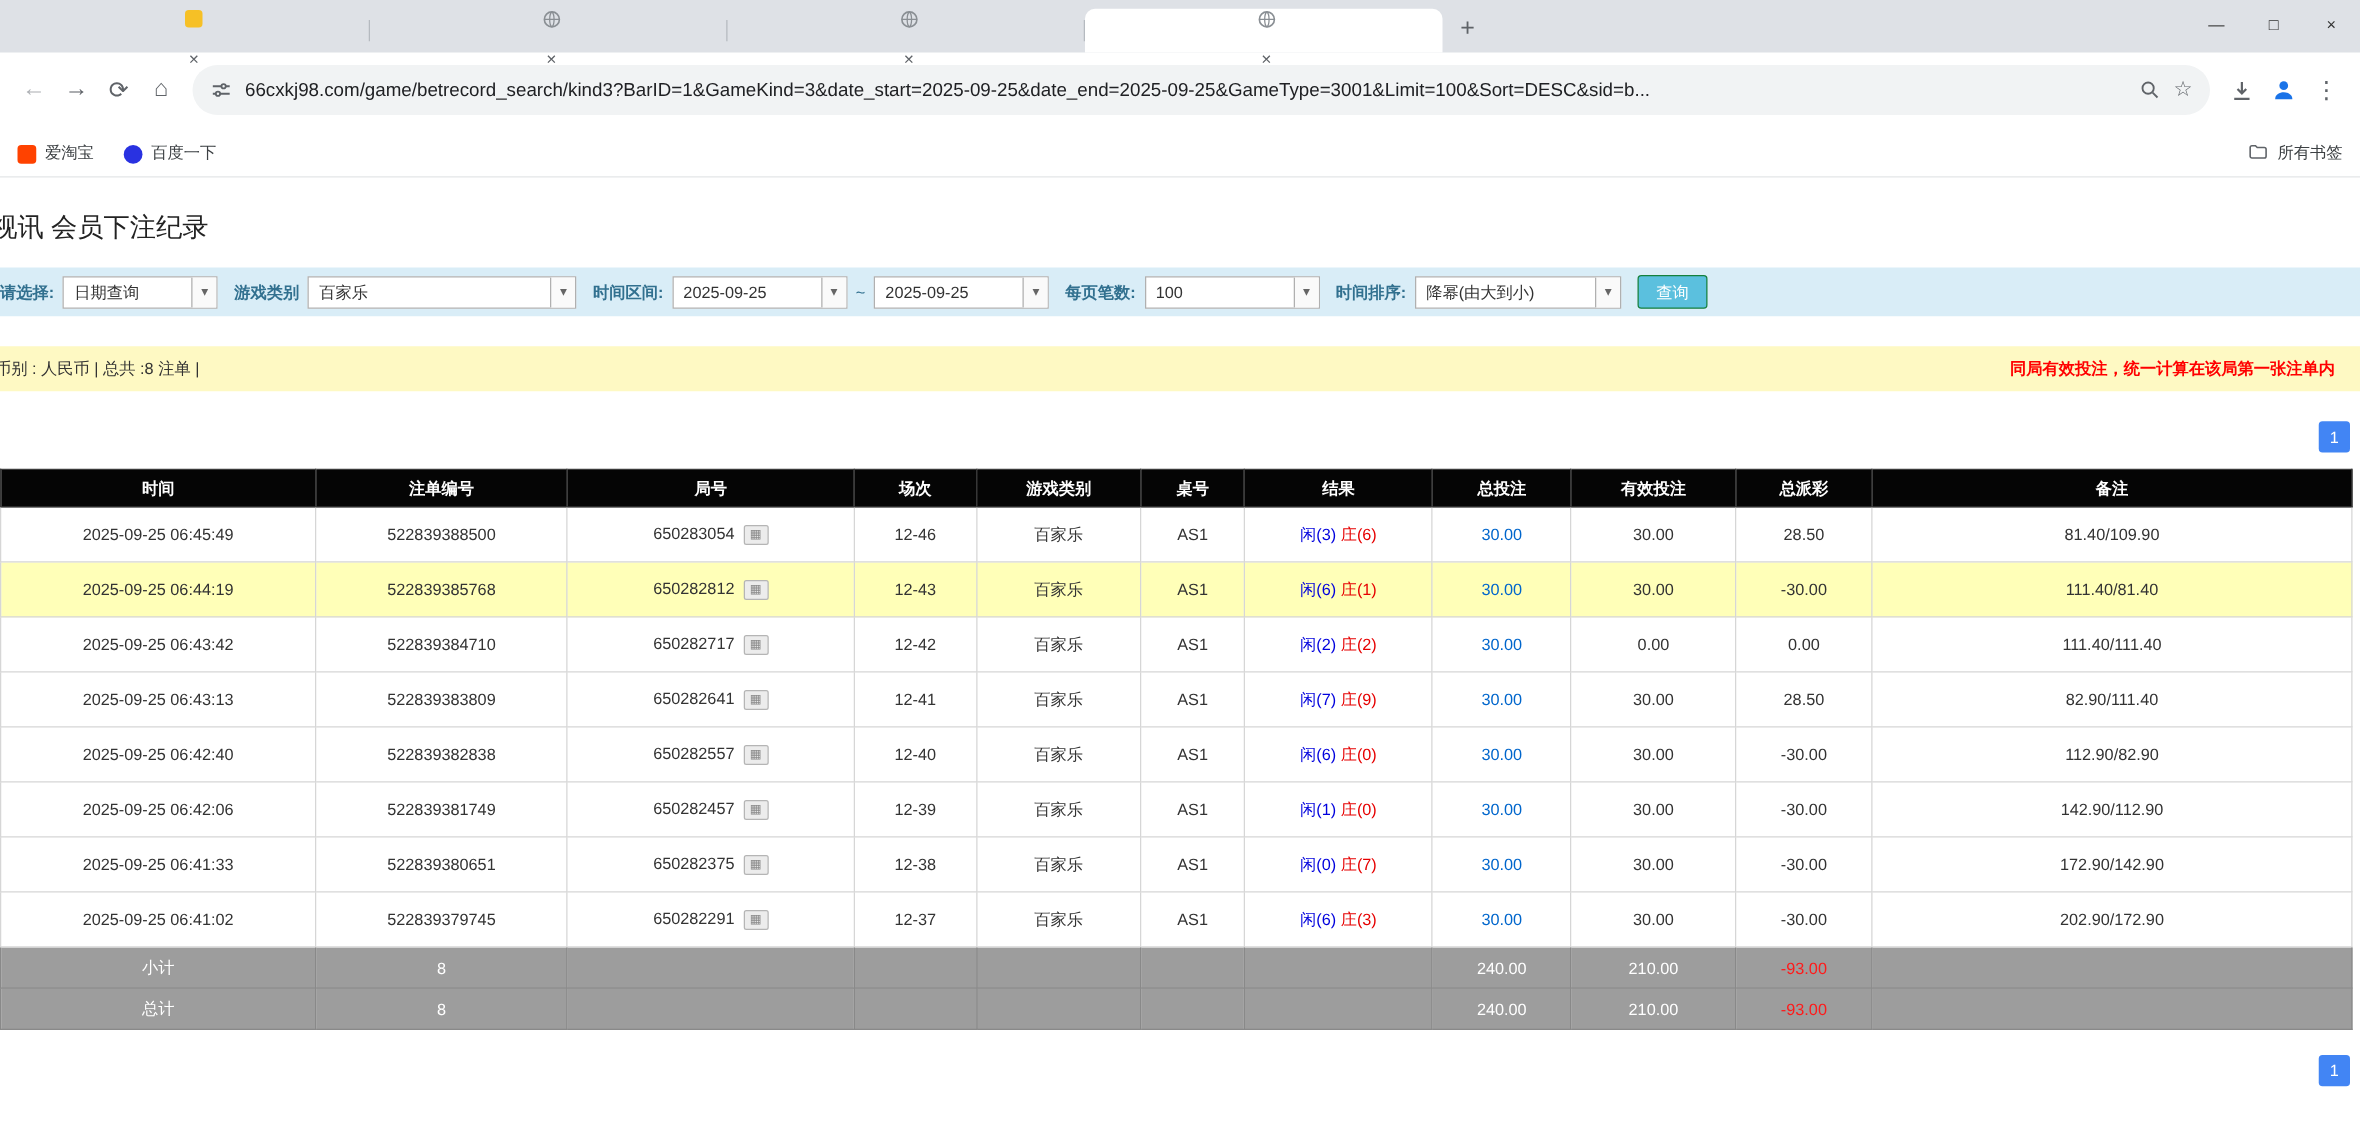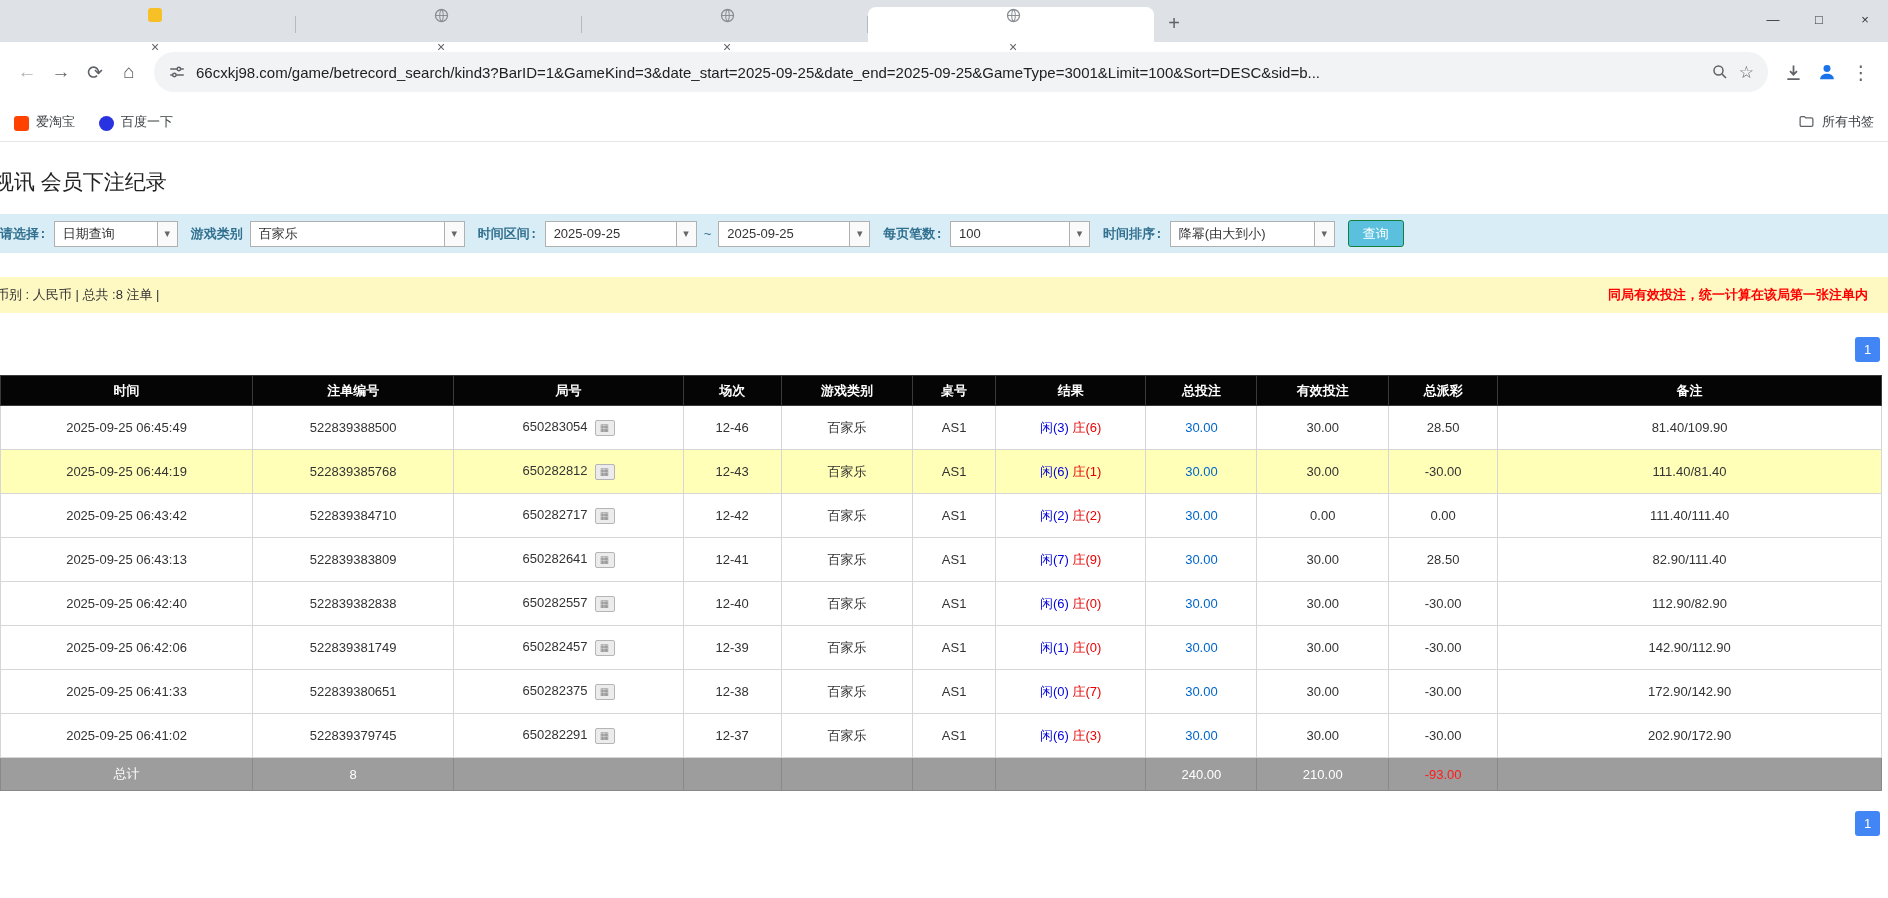--- a/index.html
+++ b/index.html
@@ -37,27 +37,27 @@
   .bm-icon { width:15px; height:15px; border-radius:3px; }
   .bm-icon.taobao { background:#ff4200; }
   .bm-icon.baidu { background:#2932e1; border-radius:50%; }
   .bm-right { margin-left:auto; display:flex; align-items:center; gap:7px; }
 
   
   .page { padding-top:20px; }
   h1.page-title { margin:6px 0 18px -7px; font-size:21px; font-weight:500; color:#222; }
 
   .filterbar { height:39px; background:#d9edf7; display:flex; align-items:center; font-size:13px; }
-  .flabel { color:#31708f; font-weight:bold; margin-left:13px; white-space:nowrap;font-family:Liberation Mono, monospace; }
+  .flabel { color:#31708f; font-weight:bold; margin-left:13px; white-space:nowrap; }
   .flabel.first { margin-left:0; }
   .select { display:inline-flex; align-items:stretch; background:#fff; border:1px solid #b0b0b0; height:26px; margin-left:7px; }
   .sel-text { flex:1; display:flex; align-items:center; padding:4px 8px; color:#333; white-space:nowrap; overflow:hidden; }
   .sel-arrow { width:20px; display:flex; align-items:center; justify-content:center; border-left:1px solid #b0b0b0;
     background:#fafafa; color:#666; font-size:11px; }
-  .w120{width:124px} .w215{width:215px} .w150{width:152px} .w140{width:140px} .w165{width:165px}
+  .w120{width:124px} .w215{width:215px} .w150{width:140px} .w140{width:140px} .w165{width:165px}
   .tilde { margin-left:7px; color:#31708f; }
   .search-btn { margin-left:13px; height:27px; padding:0 14px; background:#5bc0de; border:1px solid #15803d;
     border-radius:3px; color:#fff; font-size:13px; font-family:inherit; cursor:pointer; }
 
   .summary { height:36px; margin-top:24px; background:#fef9c3; display:flex; align-items:center;
     justify-content:space-between; font-size:13px; color:#333; padding-right:20px; }
   .summary .left { margin-left:-4px; white-space:nowrap; }
   .summary .right { color:#f00; white-space:nowrap;font-weight:bold; }
 
   .pager { display:flex; justify-content:flex-end; margin:24px 8px 13px 0; }
@@ -419,32 +419,45 @@
     <td>
       <span class="betlink">30.00</span>
     </td>
     <td>30.00</td>
     <td class="neg">-30.00</td>
     <td>202.90/172.90</td>
   </tr>
       </tbody>
     <tfoot>
       <tr>
-        <td>总计</td>
+        <td>小计</td>
         <td>8</td>
         <td></td>
           <td></td>
           <td></td>
         <td></td>
           <td></td>
         <td>240.00</td>
         <td>210.00</td>
         <td class="neg">-93.00</td>
         <td></td>
       </tr>
+      <tr>
+        <td>总计</td>
+        <td>8</td>
+        <td></td>
+          <td></td>
+          <td></td>
+        <td></td>
+          <td></td>
+        <td>240.00</td>
+        <td>210.00</td>
+        <td class="neg">-93.00</td>
+        <td></td>
+      </tr>
     </tfoot>
   </table>
 
   <div class="pager bottom">
     <span class="pagebtn">1</span>
   </div>
 
 </div>
 
 </body></html>

